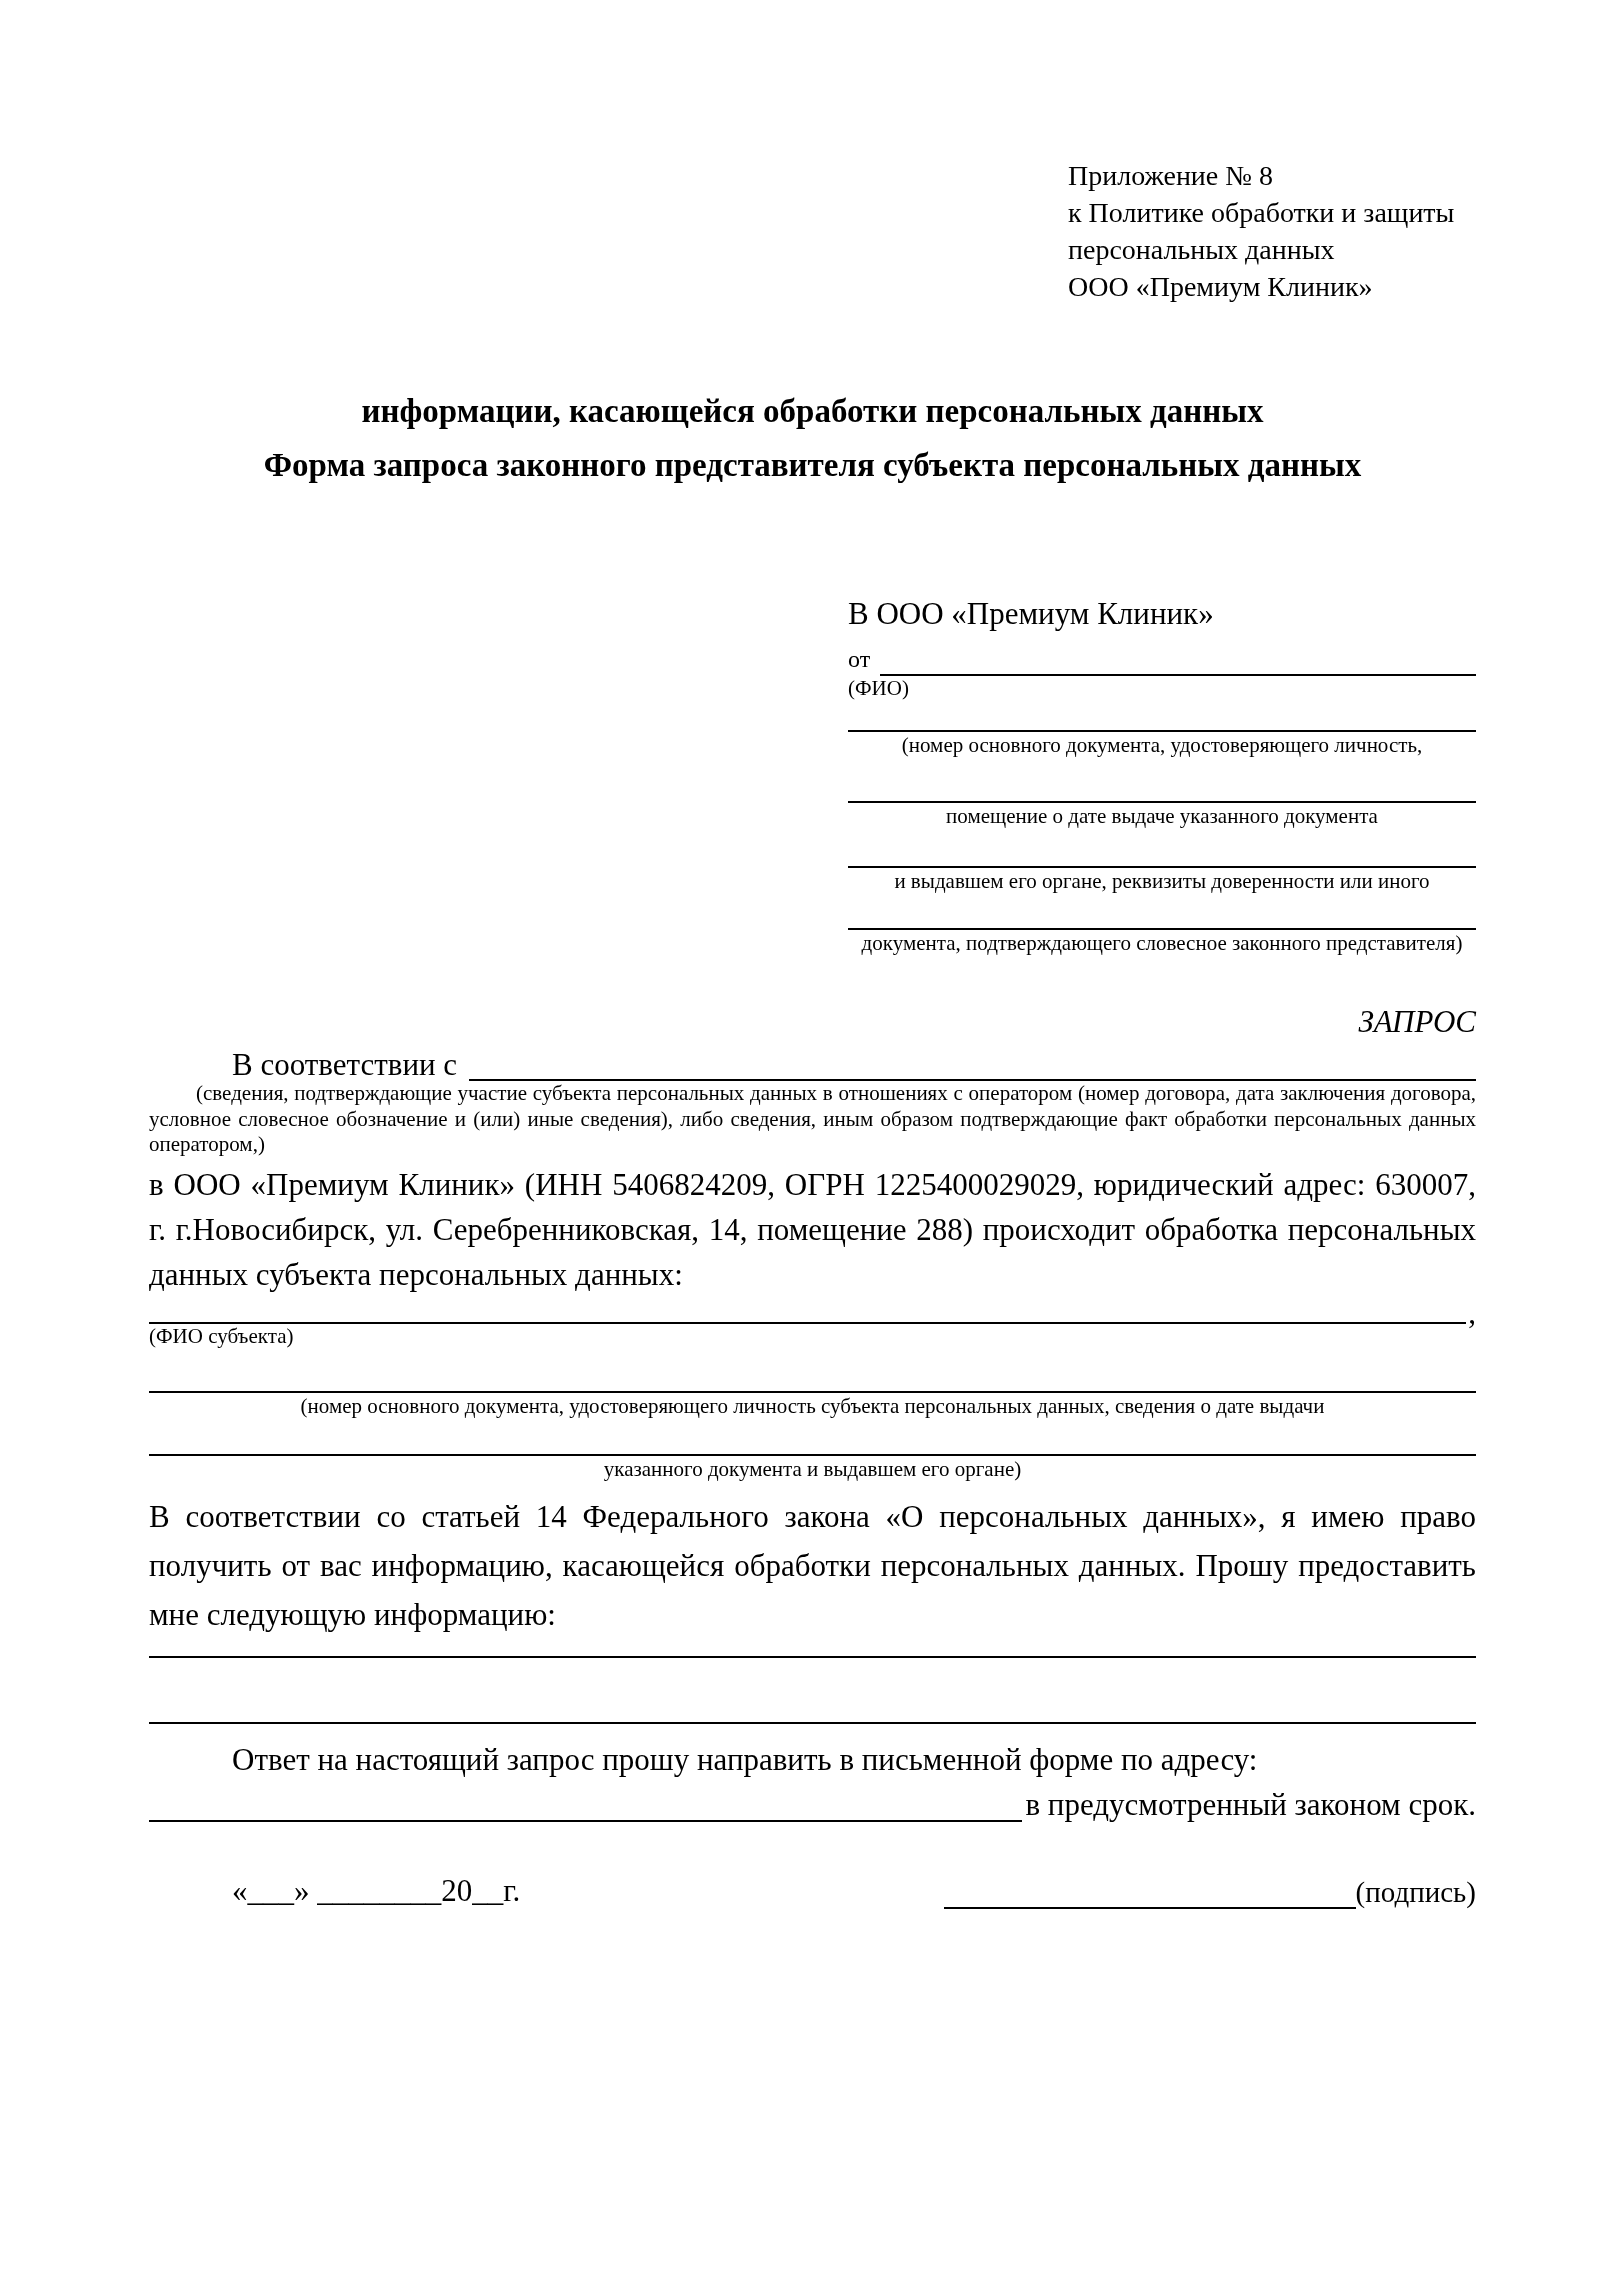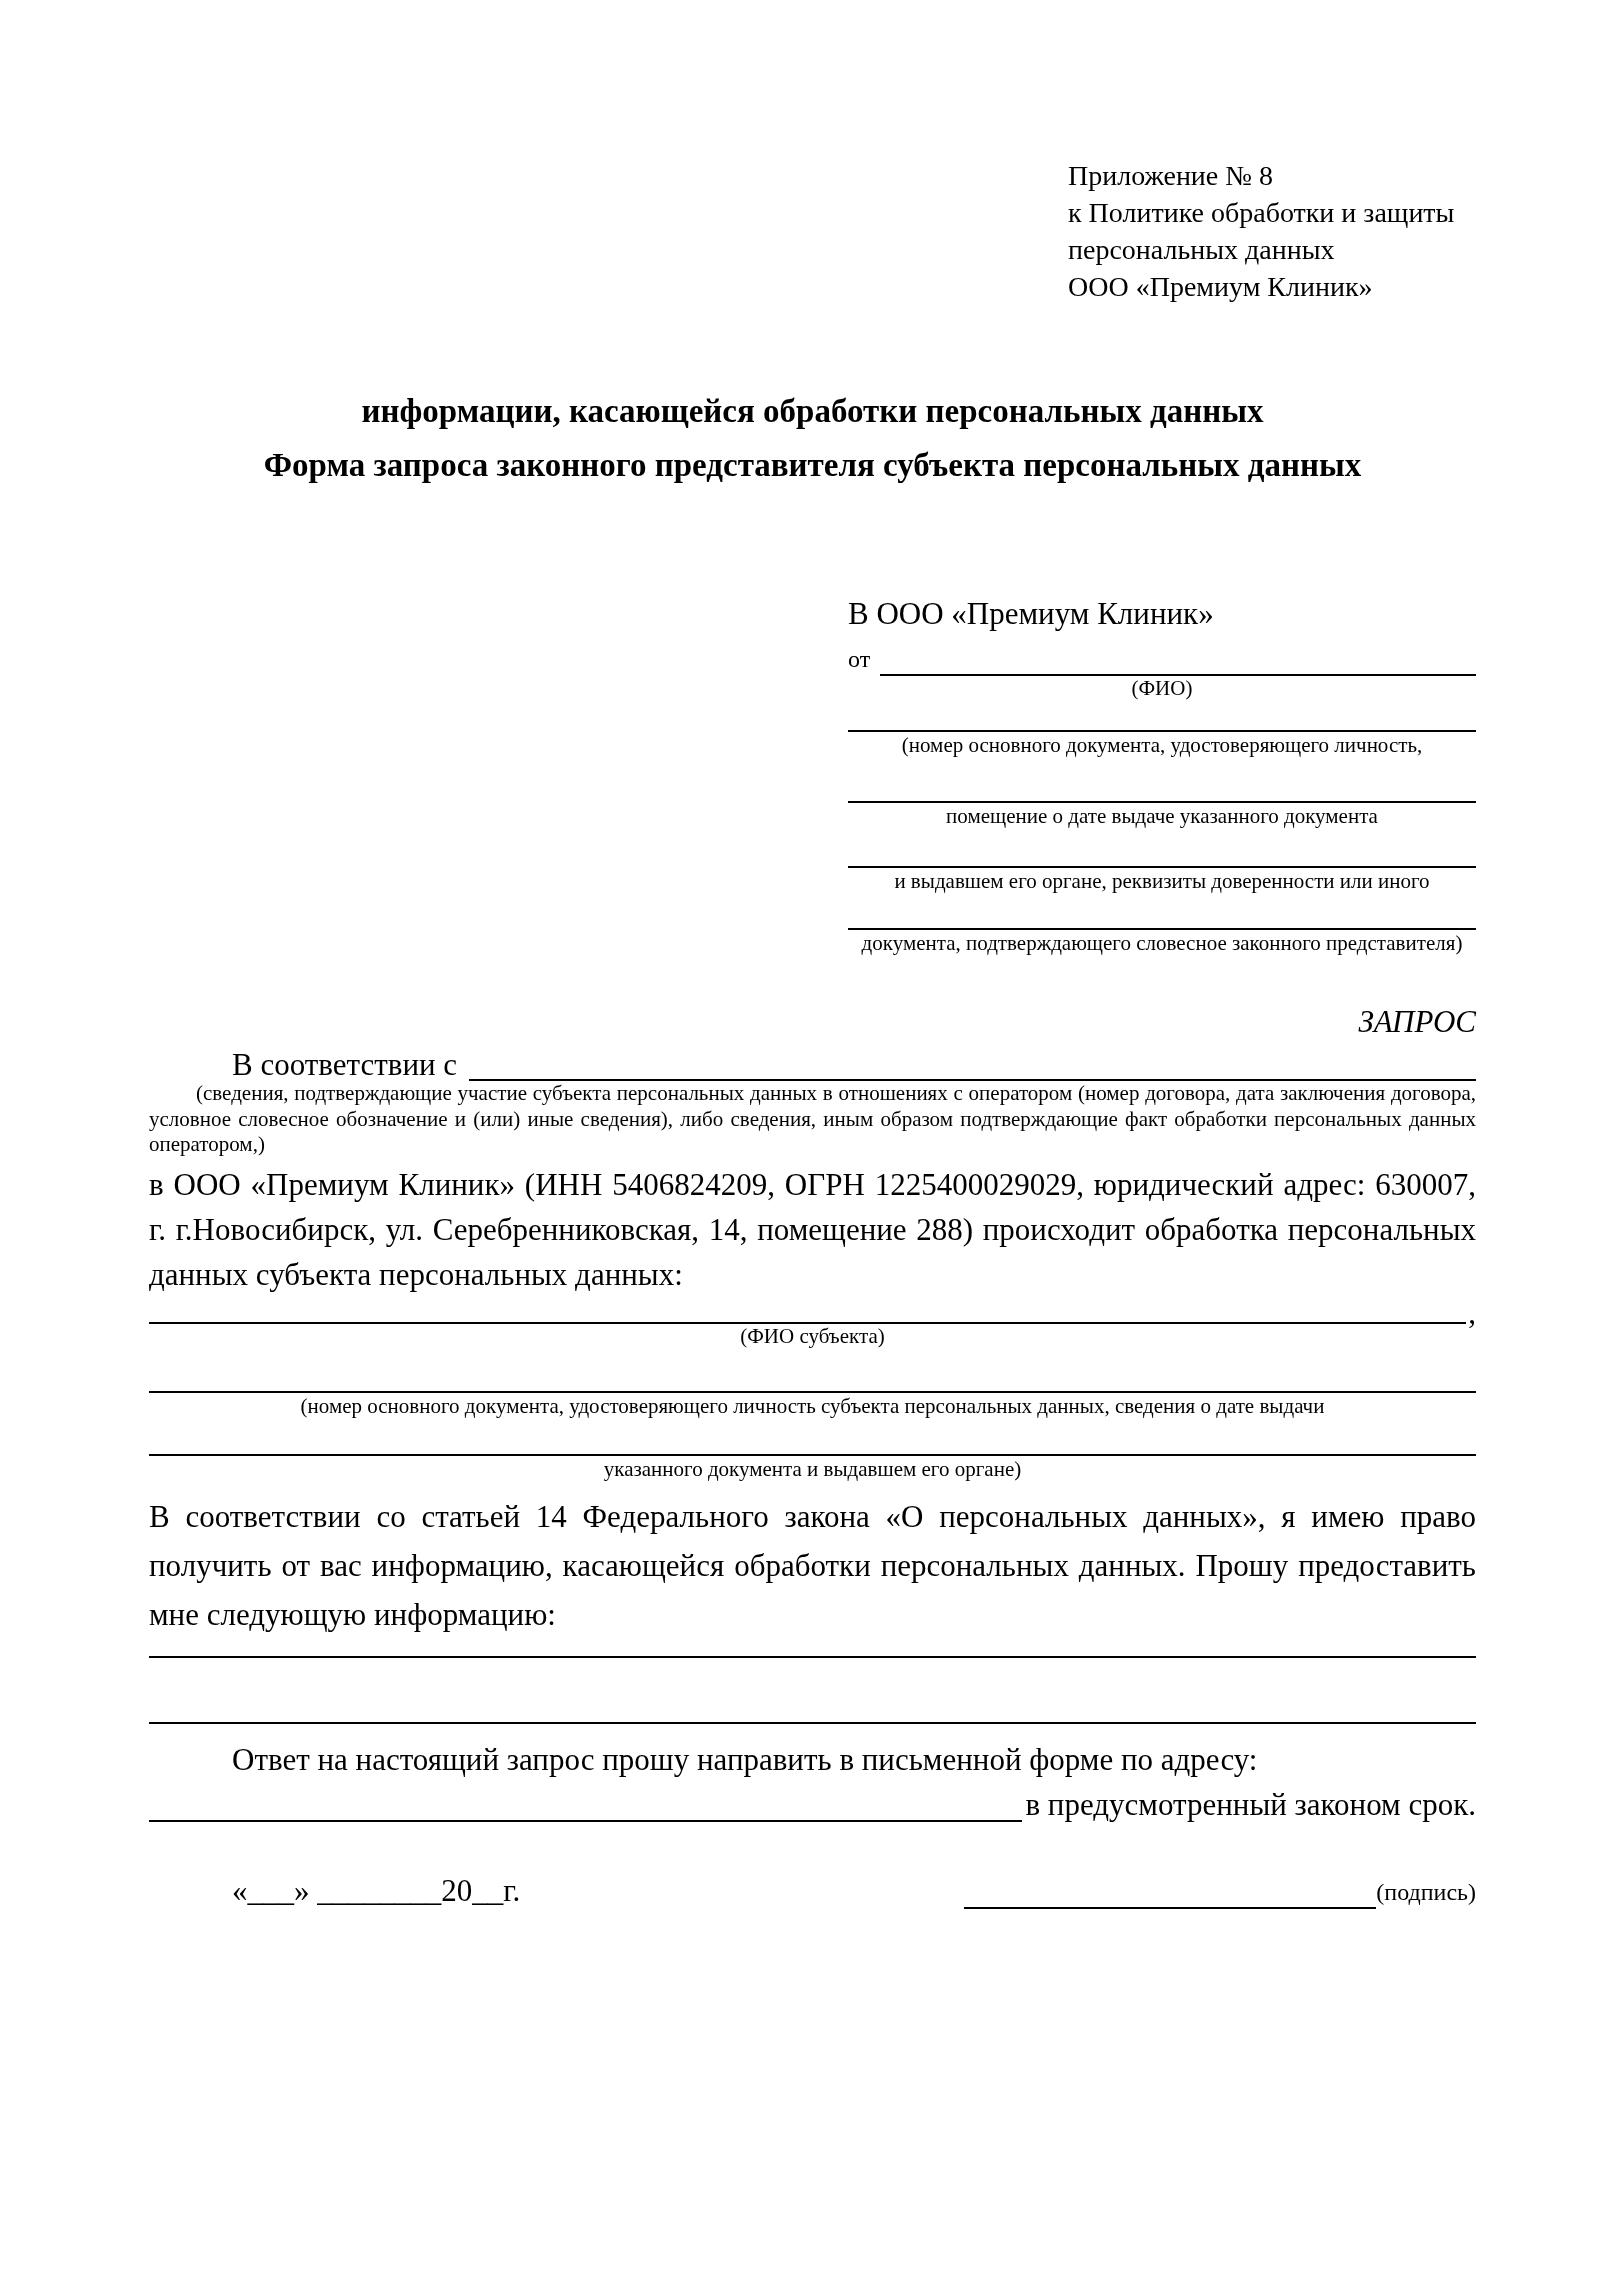--- a/index.html
+++ b/index.html
@@ -25,21 +25,21 @@
   
   .content {
     position:absolute; left:149px; top:586px; width:1327px;
     font-size:31px;
   }
   .addr { margin-left:699px; width:628px; }
   .addr-to { margin-top:7.8px; font-size:31px; line-height:39px; }
   .addr-from { display:flex; align-items:flex-end; height:43px; font-size:24px; }
   .addr-from .lbl { padding-right:9.8px; line-height:33px; }
   .rule-fill { flex:1 1 auto; border-bottom:2.9px solid #000; }
-  .cap { font-size:21px; line-height:25.5px; text-align:center; }
+  .cap { font-size:21px; line-height:25.5px; text-align:left; }
   .fld-cap { font-size:21px; line-height:26.5px; text-align:center; }
   .fr1 { height:29px; border-bottom:2.9px solid #000; }
   .fr2 { height:42px; border-bottom:2.9px solid #000; }
   .fr3 { height:37px; border-bottom:2.9px solid #000; }
   .fr4 { height:33px; border-bottom:2.9px solid #000; }
 
   .req-heading { margin-top:45px; text-align:right; font-size:31px; line-height:41px;font-style:italic; }
   .intro-row { display:flex; align-items:flex-end; height:39px; font-size:31px; }
   .intro-row .lbl { margin-left:83px; padding-right:11.8px; line-height:33px; white-space:nowrap; }
   .intro-cap { font-size:21px; line-height:25.5px; text-align:justify; text-indent:47px; }
@@ -52,21 +52,21 @@
   .law-para { margin-top:9.8px; line-height:49px; }
   .blank1 { height:16.7px; border-bottom:2.9px solid #000; }
   .blank2 { height:64px; border-bottom:2.9px solid #000; }
   .reply-lead { margin-top:13.7px; line-height:43px; text-indent:83px; }
   .reply-row { display:flex; align-items:flex-end; height:41px; font-size:31px; }
   .reply-row .tail { white-space:nowrap; line-height:35px; padding-left:3.9px; }
   .footer-row { display:flex; justify-content:space-between; align-items:flex-end; margin-top:51px; font-size:31px; }
   .date-part { padding-left:83px; white-space:nowrap; }
   .sign-part { display:flex; align-items:flex-end; white-space:nowrap; }
   .sign-rule { display:inline-block; width:412px; border-bottom:2.9px solid #000; height:29px; }
-  .sign-cap { font-size:24px; line-height:33px; }
+  .sign-cap { font-size:29px; line-height:33px; }
 </style>
 </head>
 <body>
 
 <div class="page">
 
   <div class="appendix">
     <div>Приложение № 8</div>
     <div>к Политике обработки и защиты</div>
     <div>персональных данных</div>

